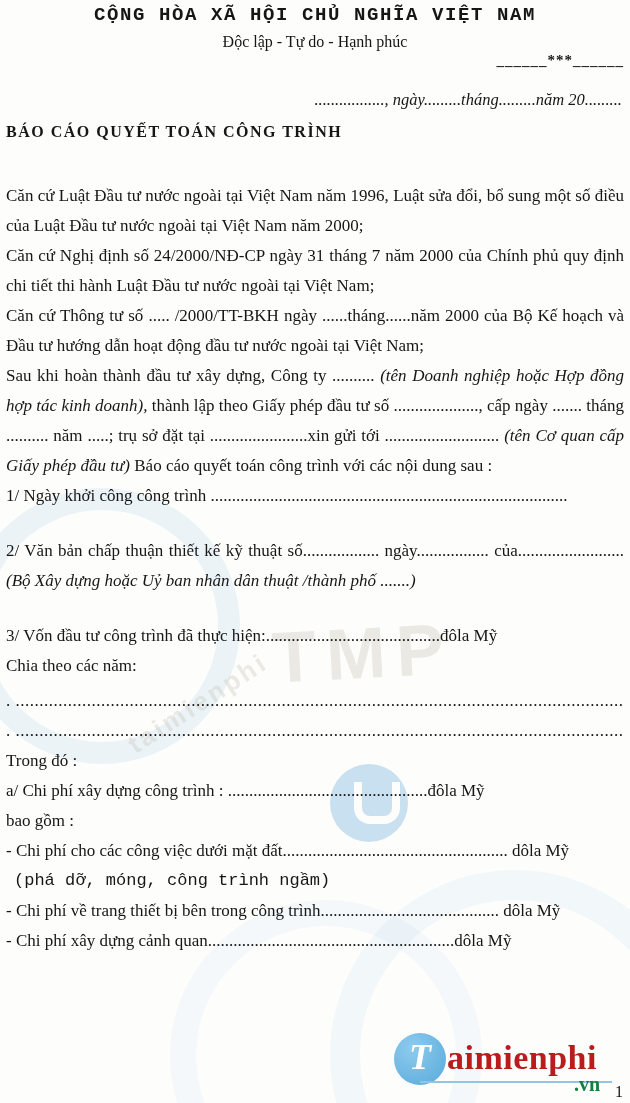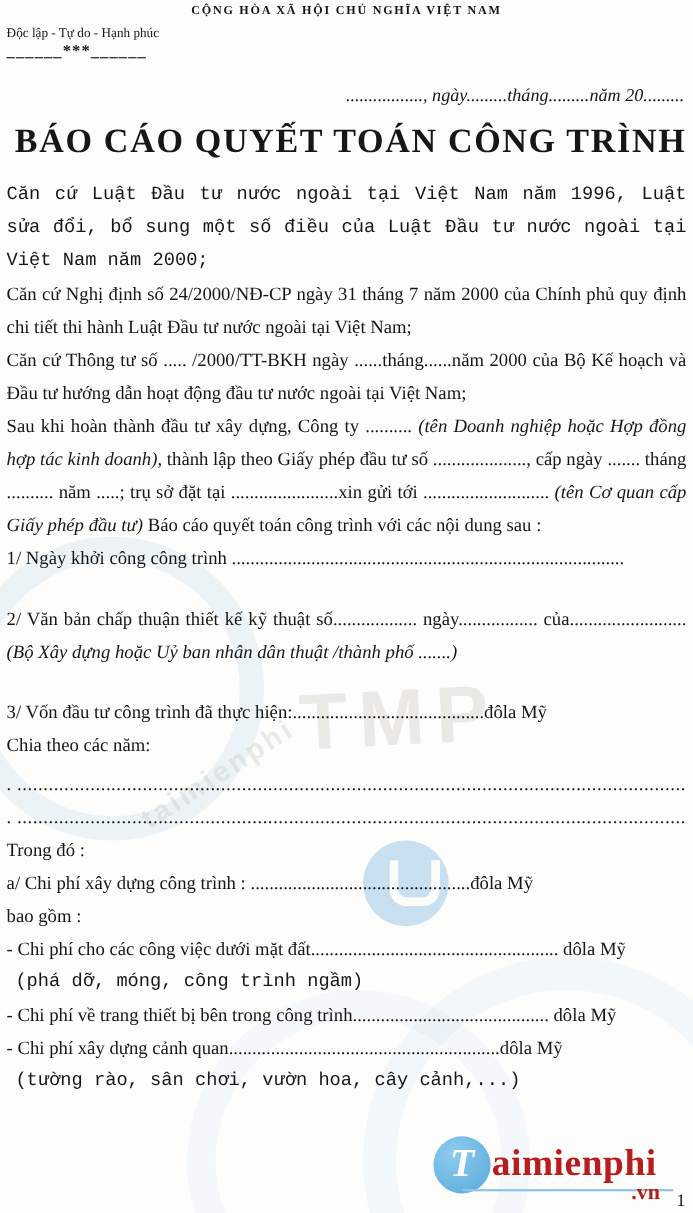--- a/index.html
+++ b/index.html
@@ -15,43 +15,43 @@
   .wm{position:absolute;z-index:0;pointer-events:none;}
   .wm-ring1{left:-36px;top:488px;width:232px;height:232px;border:22px solid rgba(140,192,226,.16);border-radius:50%;}
   .wm-ring2{right:-70px;top:870px;width:310px;height:310px;border:30px solid rgba(150,200,230,.10);border-radius:50%;}
   .wm-ring3{left:170px;top:900px;width:260px;height:260px;border:26px solid rgba(160,205,235,.09);border-radius:50%;}
   .wm-tmp{left:272px;top:612px;font-size:72px;font-weight:bold;letter-spacing:10px;color:rgba(186,176,160,.26);transform:rotate(-3deg);font-family:"Liberation Sans",sans-serif;}
   .wm-diag{left:118px;top:688px;font-size:26px;font-weight:bold;letter-spacing:3px;color:rgba(192,182,166,.28);transform:rotate(-33deg);font-family:"Liberation Sans",sans-serif;}
   .wm-dot{left:330px;top:764px;width:78px;height:78px;border-radius:50%;background:rgba(128,184,224,.42);}
   .wm-dot::after{content:"";position:absolute;left:24px;top:18px;width:30px;height:34px;border:8px solid #fdfdfc;border-top:none;border-radius:0 0 16px 16px;}
   
   .content{position:relative;z-index:1;padding:4px 6px 0 6px;}
-  .nat1{text-align:center;font-weight:bold;font-size:11px;letter-spacing:1.6px;}
-  .nat2{font-size:12px;margin-top:7px;}
-  .sep{text-align:left;font-size:15px;font-weight:bold;margin-top:1px;letter-spacing:1px;}
+  .nat1{text-align:center;font-weight:bold;font-size:19px;letter-spacing:1.6px;font-family:Liberation Mono, monospace;}
+  .nat2{text-align:center;font-size:16px;margin-top:7px;}
+  .sep{text-align:right;font-size:15px;font-weight:bold;margin-top:1px;letter-spacing:1px;}
   .dateline{text-align:right;font-style:italic;font-size:16.5px;margin-top:21px;padding-right:2px;}
-  .doc-title{text-align:right;font-size:31px;font-weight:bold;letter-spacing:1.5px;margin:13px 0 0 0;}
+  .doc-title{text-align:left;font-size:16px;font-weight:bold;letter-spacing:1.5px;margin:13px 0 0 0;}
   .body-text{font-size:17px;line-height:30px;}
   .para{margin:0;text-align:justify;}
-  .para.first{margin-top:17px;font-family:Liberation Mono, monospace;}
+  .para.first{margin-top:40px;}
   .it{font-style:italic;}
   .line{white-space:nowrap;overflow:hidden;}
   .mt-lg{}
   .mt-md{margin-top:25px;}
   .mt-sm{margin-top:5px;}
   .dotline{letter-spacing:.5px;}
   .note{padding-left:8px;font-family:Liberation Mono, monospace;}
   
   .brand{position:absolute;right:16px;bottom:10px;width:220px;height:62px;z-index:2;}
   .brand-circle{position:absolute;left:0;top:2px;width:52px;height:52px;border-radius:50%;
     background:radial-gradient(circle at 35% 30%,#8ecbee,#57a9da);display:flex;align-items:center;justify-content:center;}
   .brand-t{color:#ffffff;font-size:36px;font-weight:bold;font-style:italic;font-family:"Liberation Serif",serif;line-height:1;margin-top:-4px;}
   .brand-text{position:absolute;left:53px;top:8px;font-size:34px;font-weight:bold;color:#b91c1c;font-family:"Liberation Serif",serif;letter-spacing:.5px;}
   .brand-line{position:absolute;left:26px;top:50px;width:192px;height:2px;background:#8fc6e6;}
-  .brand-vn{position:absolute;right:14px;top:42px;font-size:20px;font-weight:bold;color:#b91c1c;font-family:"Liberation Serif",serif;}
+  .brand-vn{position:absolute;right:14px;top:42px;font-size:20px;font-weight:bold;color:#15803d;font-family:"Liberation Serif",serif;}
   .page-num{position:absolute;right:7px;bottom:2px;font-size:16px;z-index:3;}
 </style>
 </head>
 <body>
 
 <div class="page">
 
   <div class="wm wm-ring1"></div>
   <div class="wm wm-tmp">TMP</div>
   <div class="wm wm-diag">taimienphi</div>
@@ -85,21 +85,20 @@
       <div class="line">Chia theo các năm:</div>
       <div class="line dotline mt-sm">. .............................................................................................................................................................</div>
       <div class="line dotline">. .............................................................................................................................................................</div>
       <div class="line">Trong đó :</div>
       <div class="line">a/ Chi phí xây dựng công trình : ...............................................đôla Mỹ</div>
       <div class="line">bao gồm :</div>
       <div class="line">- Chi phí cho các công việc dưới mặt đất..................................................... dôla Mỹ</div>
       <div class="line note">(phá dỡ, móng, công trình ngầm)</div>
       <div class="line">- Chi phí về trang thiết bị bên trong công trình.......................................... dôla Mỹ</div>
       <div class="line">- Chi phí xây dựng cảnh quan..........................................................dôla Mỹ</div>
-      <div class="line note">(tường rào, sân chơi, vườn hoa, cây cảnh,...)</div>
     </div>
   </div>
 
   <div class="brand">
     <div class="brand-circle">
       <span class="brand-t">T</span>
     </div>
     <span class="brand-text">aimienphi</span>
     <div class="brand-line"></div>
     <span class="brand-vn">.vn</span>

